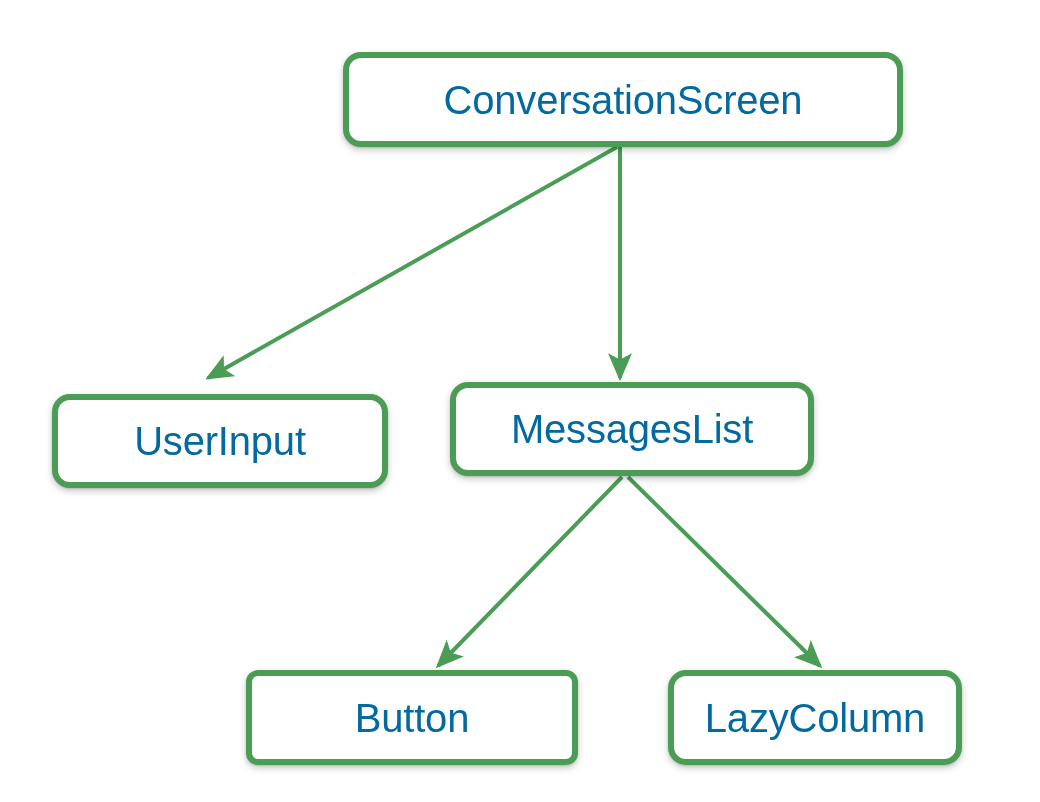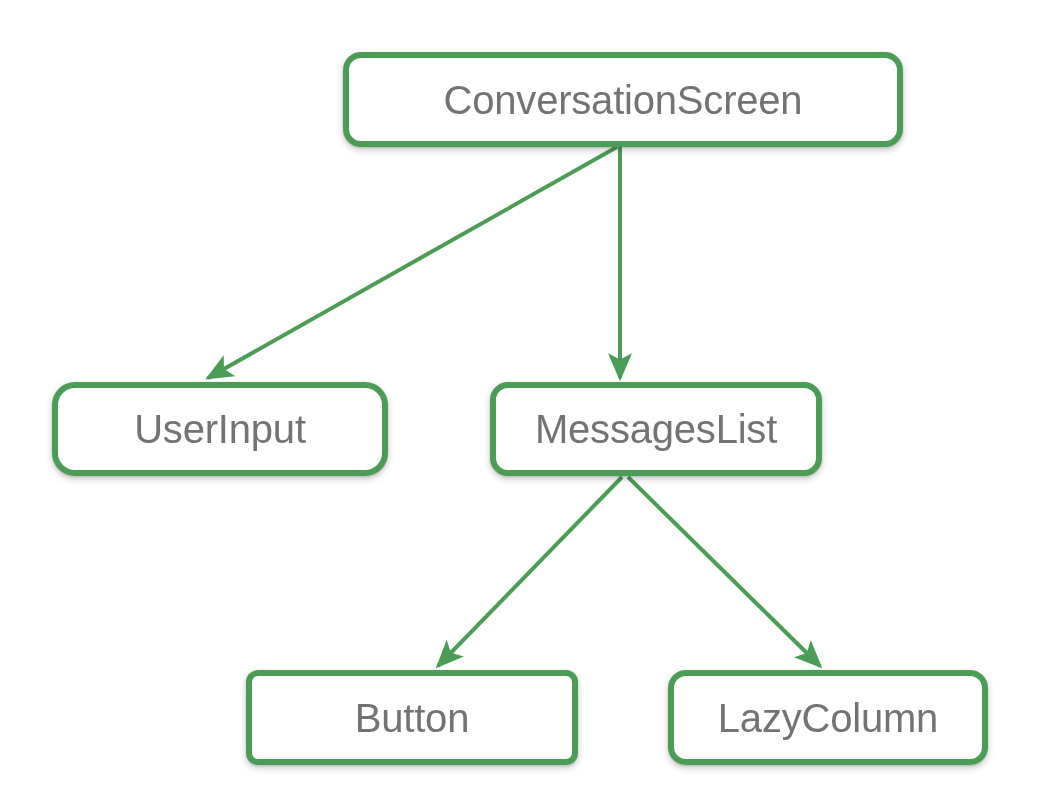--- a/index.html
+++ b/index.html
@@ -35,30 +35,30 @@
     display: flex;
     align-items: center;
     justify-content: center;
     box-shadow: 0 3px 7px rgba(0,0,0,0.22), 0 1px 2px rgba(0,0,0,0.12);
     z-index: 2;
   }
   .node-label {
     font-family: "Liberation Sans", sans-serif;
     font-size: 40px;
     font-weight: 400;
-    color: #737373;
+    color: #0369a1;
     letter-spacing: -0.2px;
     line-height: 1;
     white-space: nowrap;
   }
   #node-conversationscreen { left: 343px; top: 52px;  width: 560px; height: 95px; }
-  #node-userinput         { left: 52px;  top: 382px; width: 336px; height: 94px; border-radius: 23px; }
-  #node-messageslist      { left: 450px; top: 382px; width: 332px; height: 94px; margin-left: 40px; }
+  #node-userinput         { left: 52px;  top: 394px; width: 336px; height: 94px; }
+  #node-messageslist      { left: 450px; top: 382px; width: 364px; height: 94px; }
   #node-button            { left: 246px; top: 670px; width: 332px; height: 95px; border-radius: 12px; }
-  #node-lazycolumn        { left: 668px; top: 670px; width: 320px; height: 95px; }
+  #node-lazycolumn        { left: 668px; top: 670px; width: 294px; height: 95px; }
 </style>
 </head>
 <body>
 
 <div id="canvas">
 
   <svg id="edge-layer" viewBox="0 0 1040 802" width="1040" height="802" xmlns="http://www.w3.org/2000/svg">
     <defs>
       <marker id="arrowhead" markerWidth="8" markerHeight="8" refX="6.2" refY="3" orient="auto" markerUnits="strokeWidth">
         <path d="M 0 0 L 7 3 L 0 6 L 1.6 3 z" fill="#4b9d55"></path>

